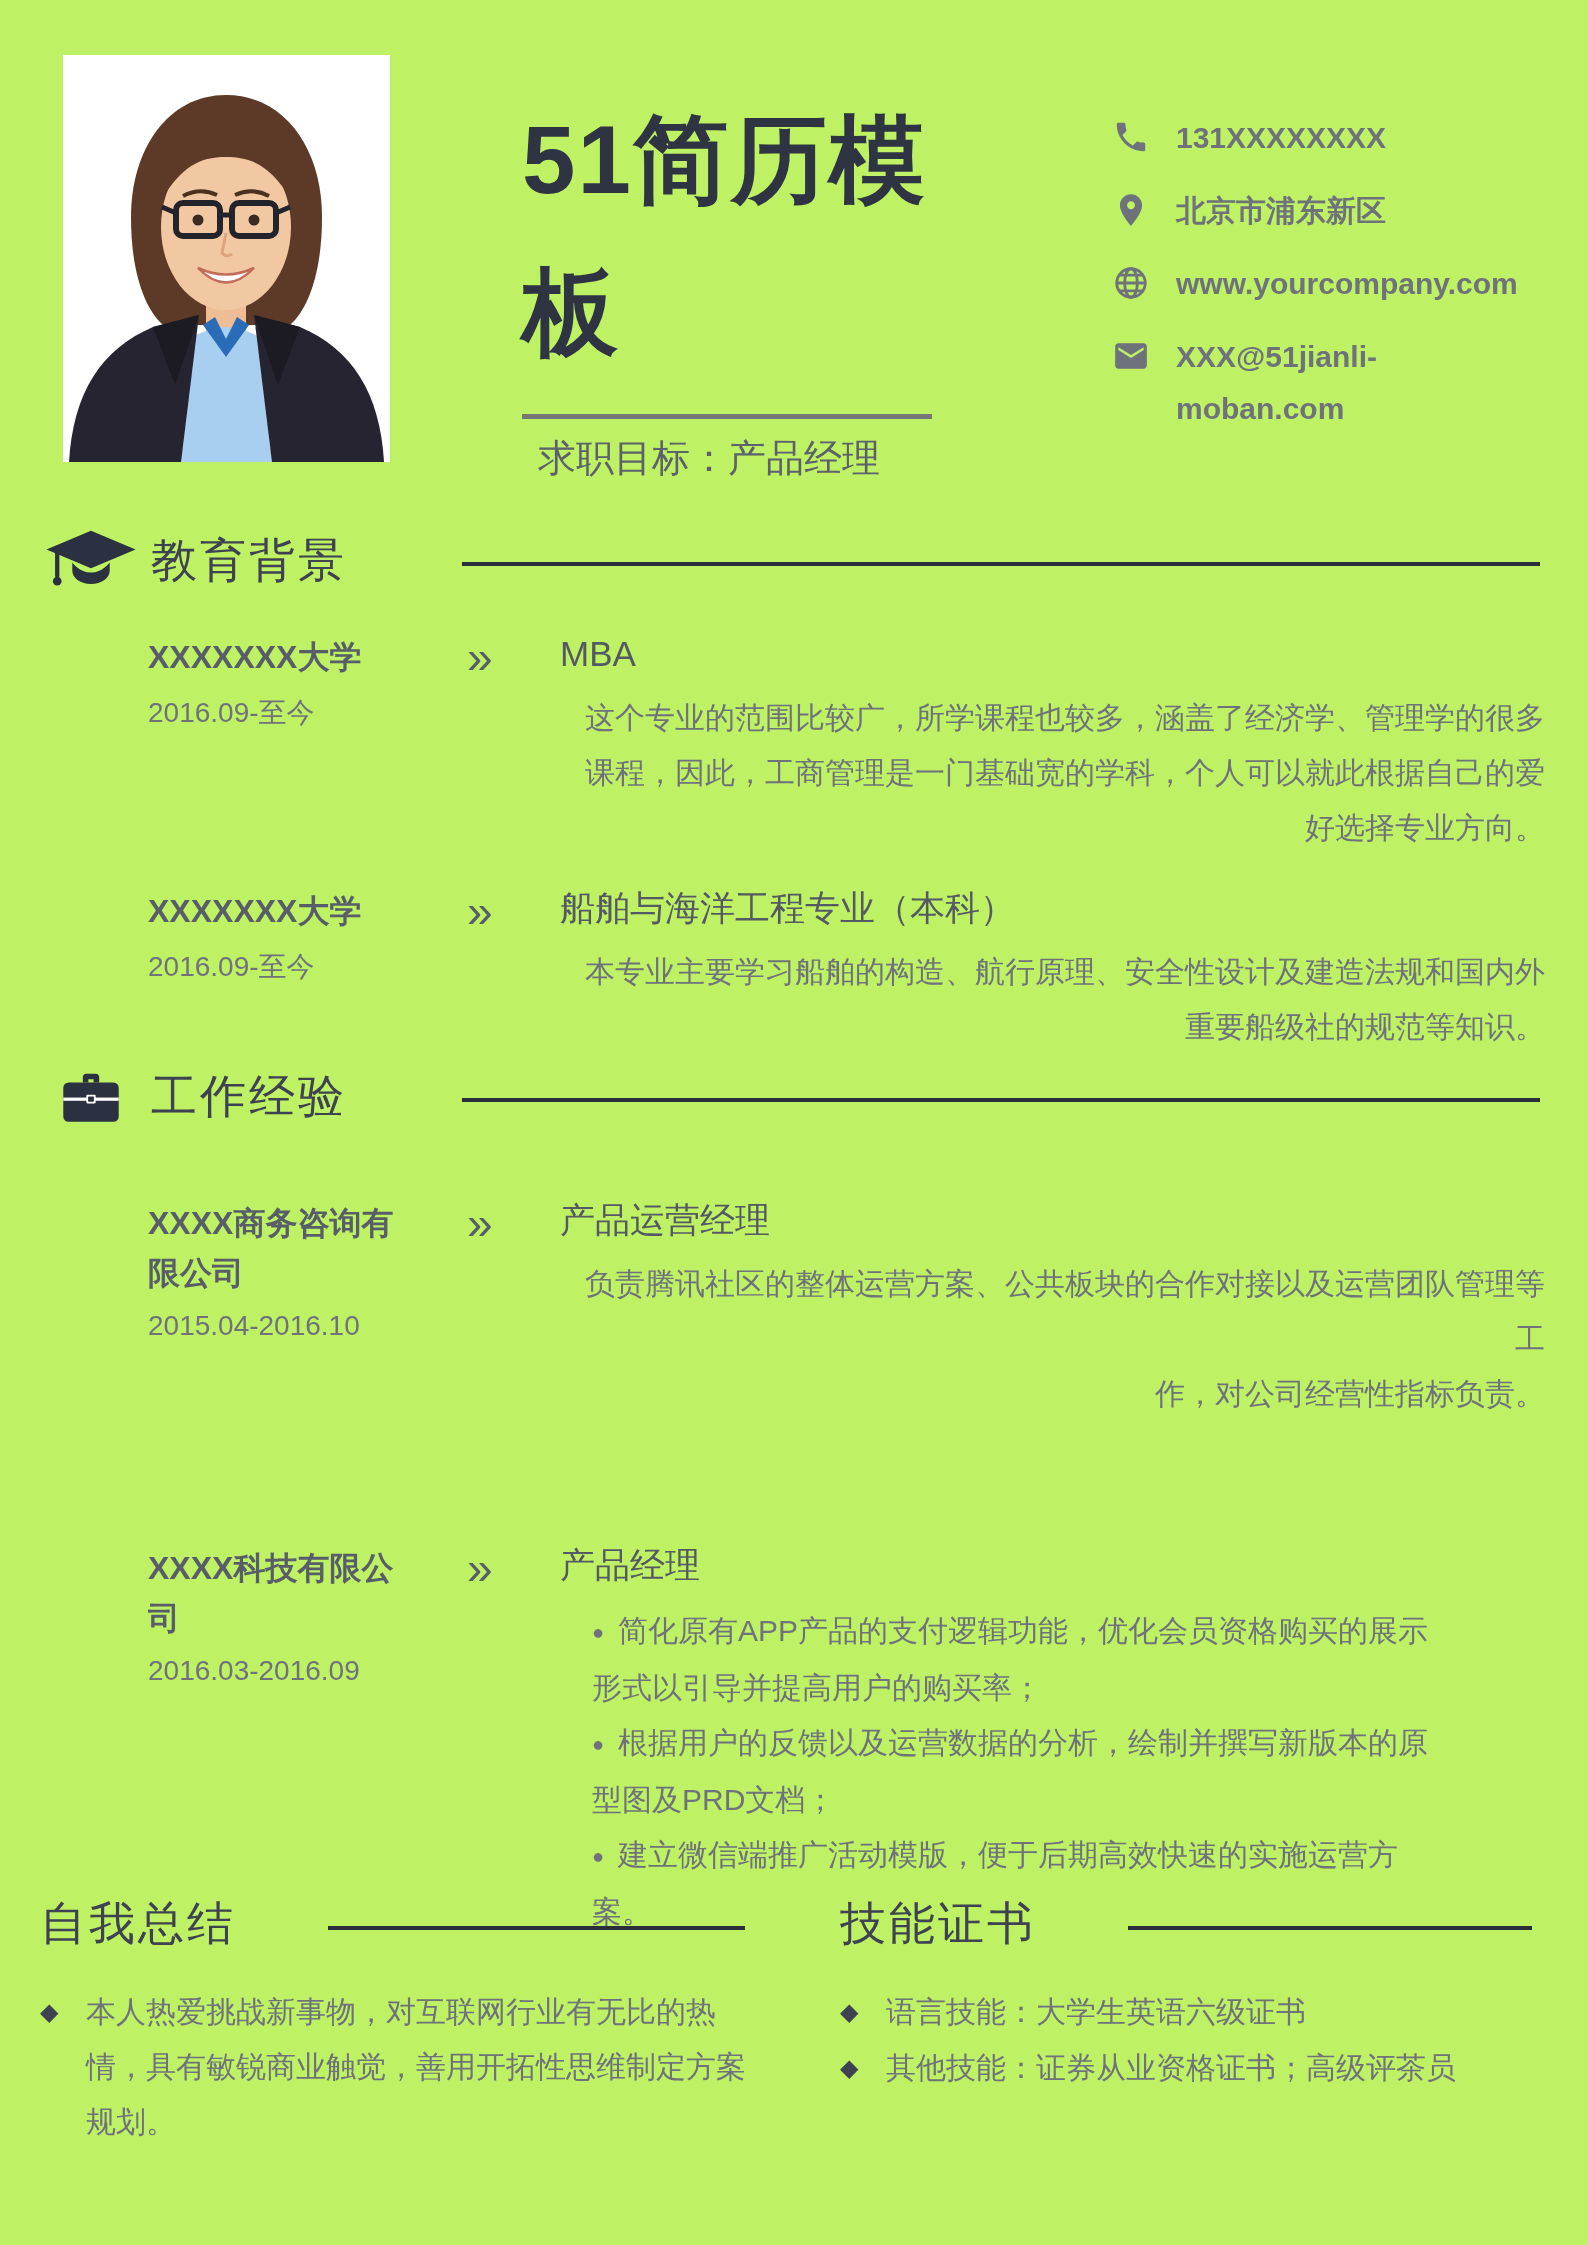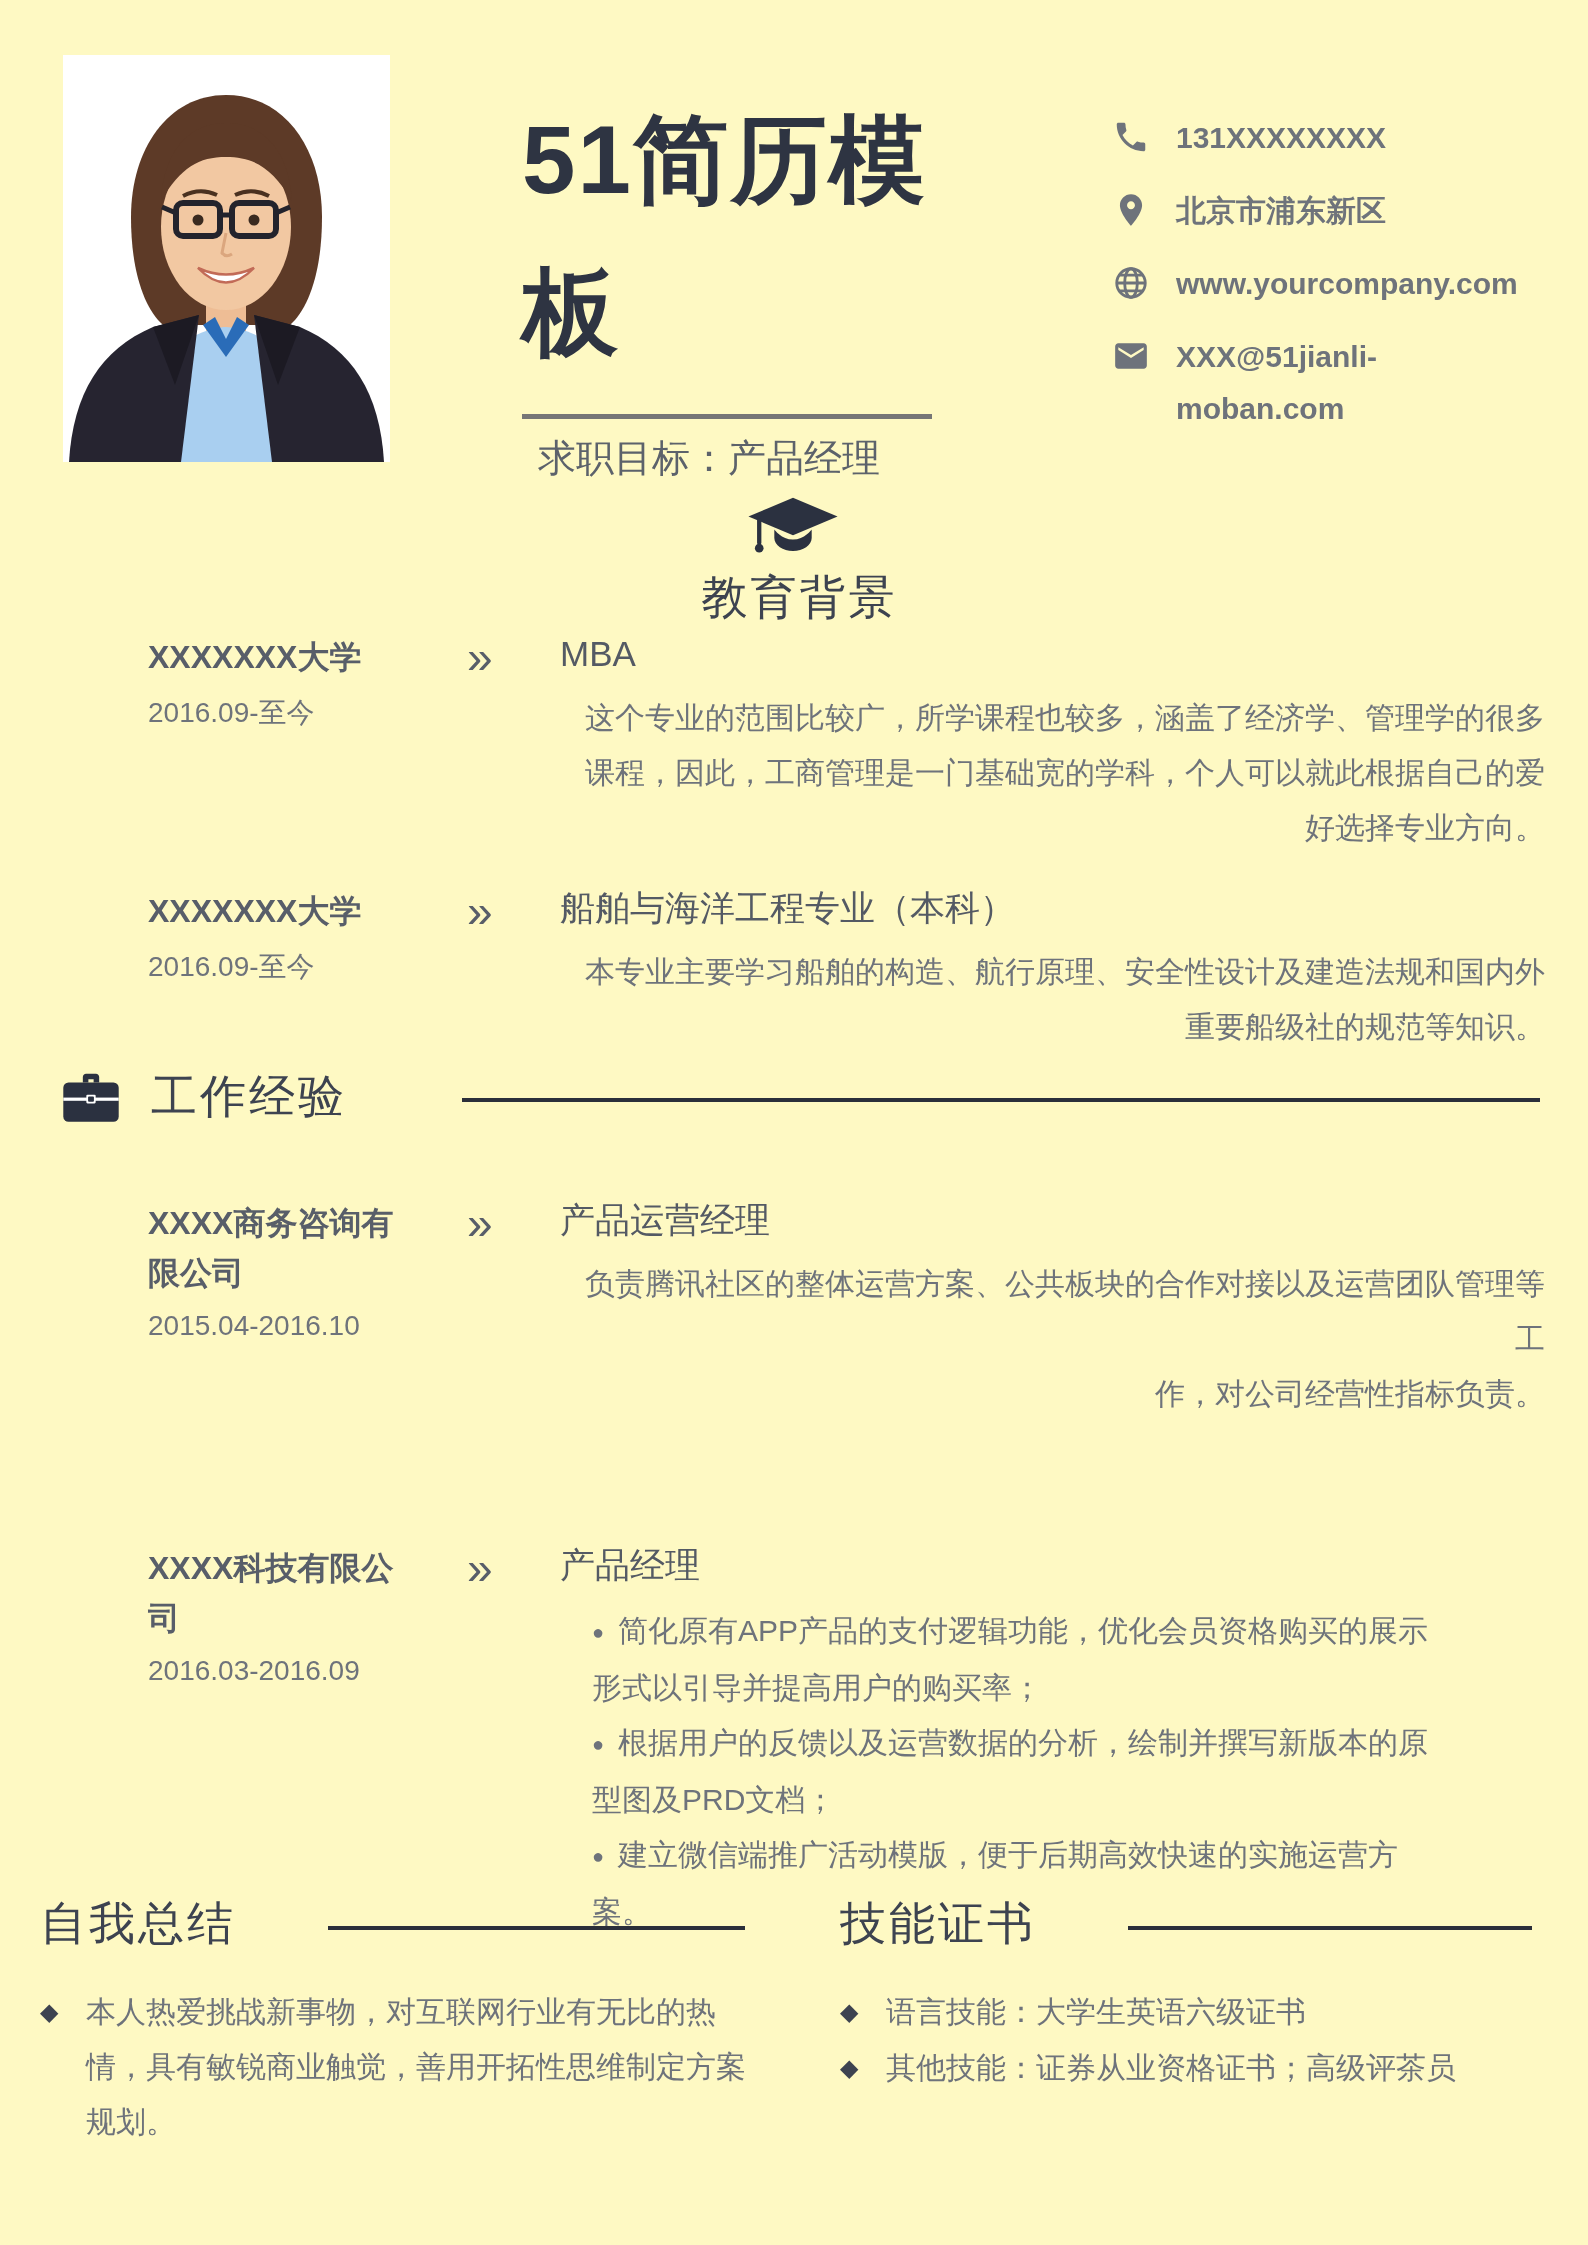--- a/index.html
+++ b/index.html
@@ -1,17 +1,17 @@
 <!DOCTYPE html>
 <html><head>
 <meta charset="utf-8">
 <style>
   html,body{margin:0;padding:0;background:#fff;}
   .page{
-    position:relative;width:1588px;height:2245px;background:#fef9c3;
+    position:relative;width:1588px;height:2245px;background:#bef264;
     font-family:"Liberation Sans","DejaVu Sans",sans-serif;overflow:hidden;
   }
   
   .photo{position:absolute;left:63px;top:55px;width:327px;height:407px;}
   .photo svg{display:block;width:100%;height:100%;}
   
   .title-block{position:absolute;left:522px;top:84px;width:425px;}
   .title-block h1{
     margin:0;font-size:96px;line-height:152px;font-weight:700;color:#2e3442;letter-spacing:2px;
   }
@@ -133,21 +133,21 @@
     <div class="contact-item">
       <span class="cicon">
         <svg viewBox="0 0 24 24">
             <path fill="#6e737b" d="M20 4H4c-1.1 0-2 .9-2 2v12c0 1.1.9 2 2 2h16c1.1 0 2-.9 2-2V6c0-1.1-.9-2-2-2zm0 4.2l-8 5-8-5V6.4l8 5 8-5v1.8z"></path>
           </svg>
       </span>
       <span class="ctext">XXX@51jianli-moban.com</span>
     </div>
   </div>
 
-  <div class="sec-head" style="top:489px;flex-direction:column;">
+  <div class="sec-head" style="top:522px;">
     <span class="sec-icon">
       <svg width="92" height="64" viewBox="0 0 64 44" fill="#2b3140">
         <polygon points="32,1 63,14 32,27 1,14"></polygon>
         <path d="M19 23c0 0 5 7 13 7s13-7 13-7v6c0 5-6 9-13 9s-13-4-13-9z"></path>
         <rect x="7" y="15" width="3" height="19" rx="1.5"></rect>
         <circle cx="8.5" cy="36" r="3"></circle>
       </svg>
     </span>
     <h2>教育背景</h2>
     <div class="sec-rule"></div>

